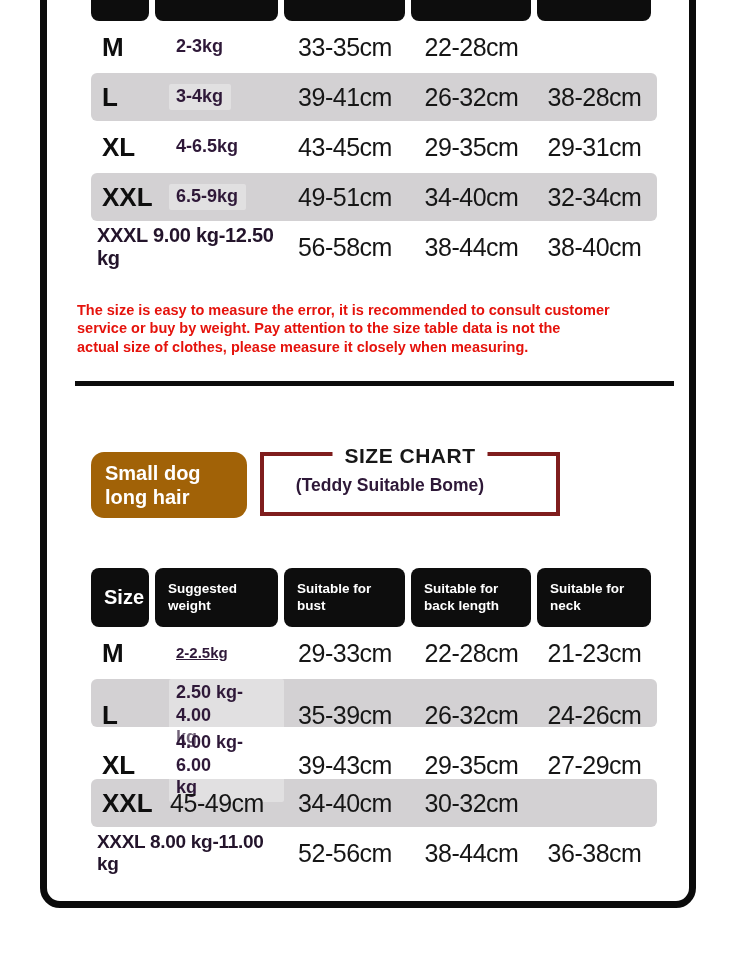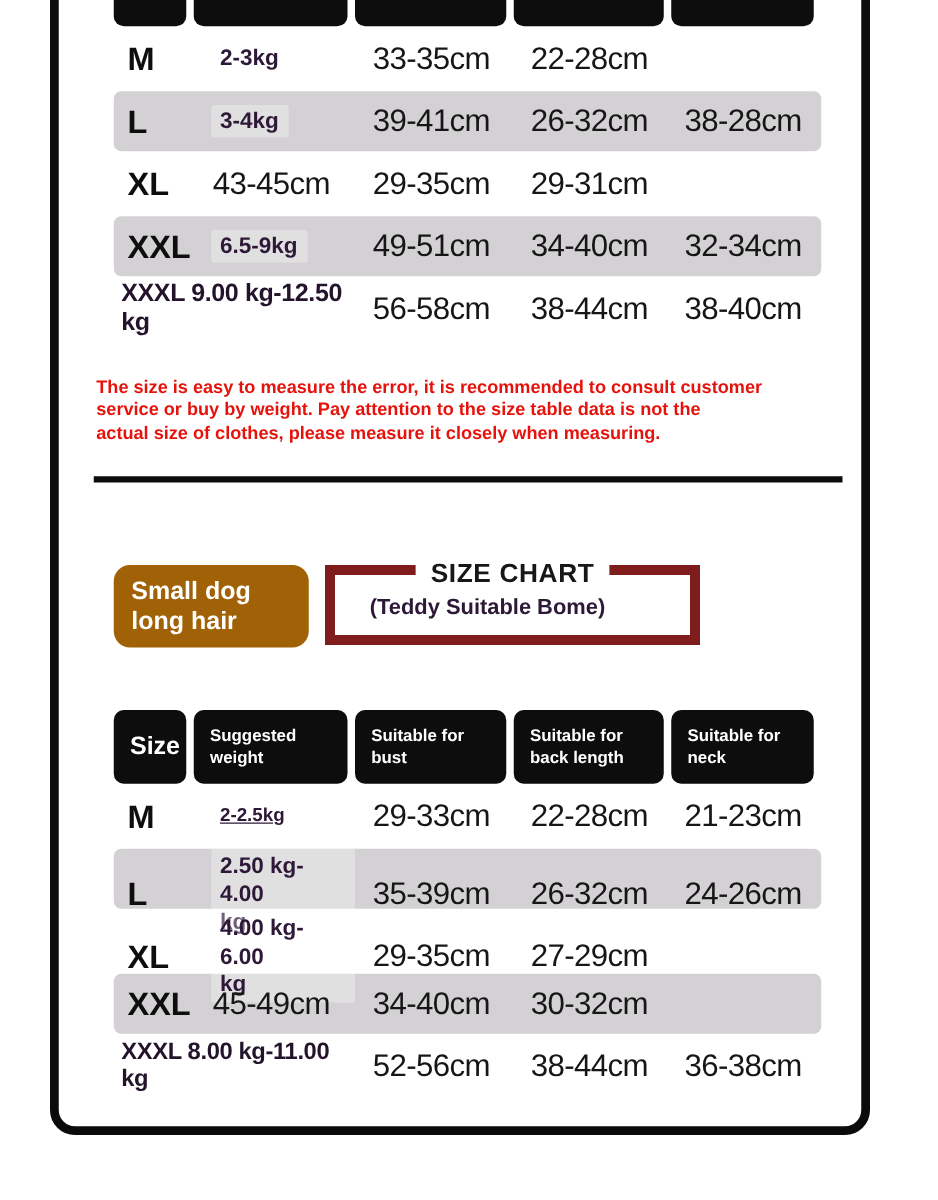--- a/index.html
+++ b/index.html
@@ -71,21 +71,21 @@
 
   
   .badge {
     position: absolute; left: 91px; top: 452px; width: 156px; height: 66px;
     background: #a16207; border-radius: 13px;
     color: #ffffff; font-weight: bold; font-size: 20px; line-height: 1.2;
     display: flex; align-items: center; padding-left: 14px;
   }
   .chartbox {
     position: absolute; left: 260px; top: 452px; width: 300px; height: 64px;
-    border: 8px solid #7f1d1d; background: #ffffff;
+    border: 4px solid #7f1d1d; background: #ffffff;
     display: flex; align-items: center; justify-content: center;
   }
   .chartbox-title {
     position: absolute; top: 0; left: 50%; transform: translate(-50%, -52%);
     background: #ffffff; padding: 0 12px;
     font-size: 21px; font-weight: bold; letter-spacing: 0.5px; color: #171717;
     white-space: nowrap;
   }
   .chartbox-sub {
     font-size: 17.5px; font-weight: bold; color: #2e1838;
@@ -113,20 +113,21 @@
   </div>
   <div class="trow alt">
     <div class="c-size">L</div>
     <div class="c-weight w-lg"><span class="chip">3-4kg</span></div>
     <div class="c-val">39-41cm</div>
     <div class="c-val">26-32cm</div>
     <div class="c-val">38-28cm</div>
   </div>
   <div class="trow">
     <div class="c-size">XL</div>
+    <div class="c-weight w-lg"><span class="chip">4-6.5kg</span></div>
     <div class="c-val">43-45cm</div>
     <div class="c-val">29-35cm</div>
     <div class="c-val">29-31cm</div>
   </div>
   <div class="trow alt">
     <div class="c-size">XXL</div>
     <div class="c-weight w-lg"><span class="chip">6.5-9kg</span></div>
     <div class="c-val">49-51cm</div>
     <div class="c-val">34-40cm</div>
     <div class="c-val">32-34cm</div>
@@ -176,20 +177,21 @@
     <div class="c-weight w-sm"><span class="chip pre">2.50 kg-4.00
 kg</span></div>
     <div class="c-val">35-39cm</div>
     <div class="c-val">26-32cm</div>
     <div class="c-val">24-26cm</div>
   </div>
   <div class="trow">
     <div class="c-size">XL</div>
     <div class="c-weight w-sm"><span class="chip pre">4.00 kg-6.00
 kg</span></div>
+    <div class="c-val">39-43cm</div>
     <div class="c-val">29-35cm</div>
     <div class="c-val">27-29cm</div>
   </div>
   <div class="trow alt">
     <div class="c-size">XXL</div>
     <div class="c-val">45-49cm</div>
     <div class="c-val">34-40cm</div>
     <div class="c-val">30-32cm</div>
   </div>
   <div class="trow">

